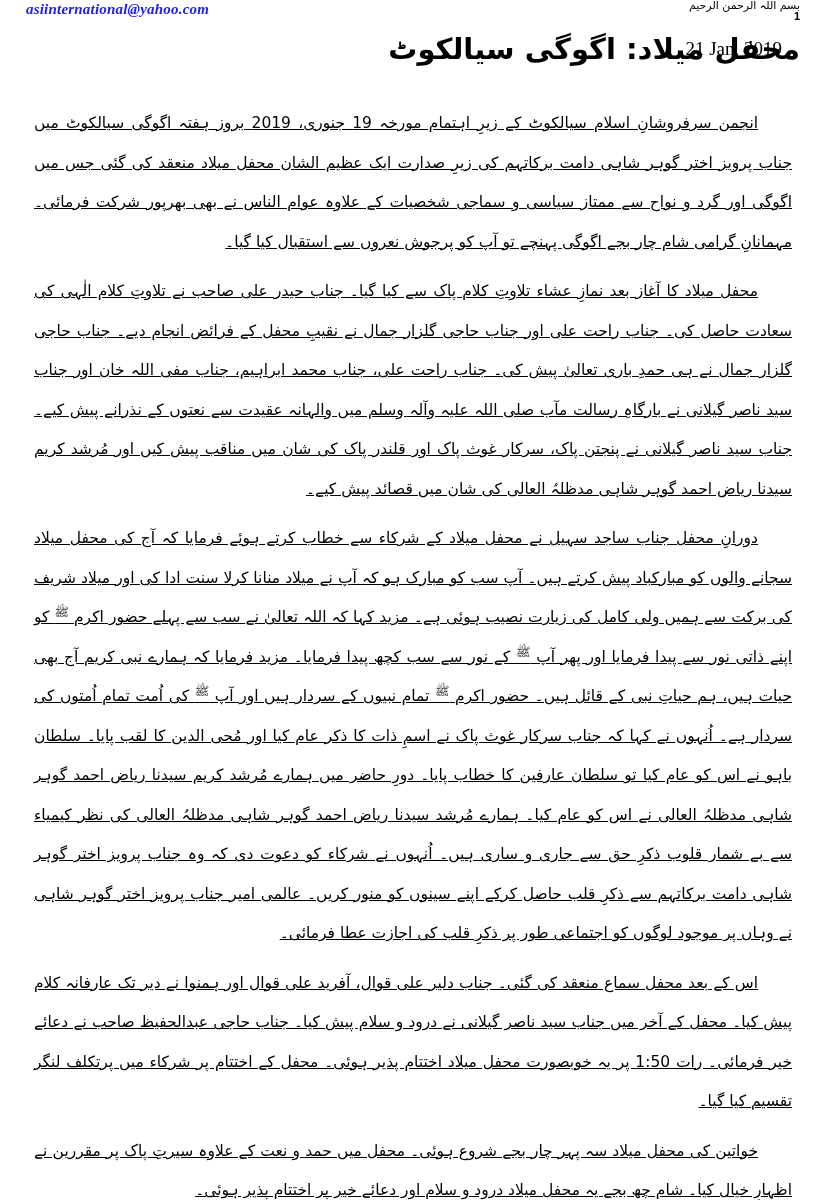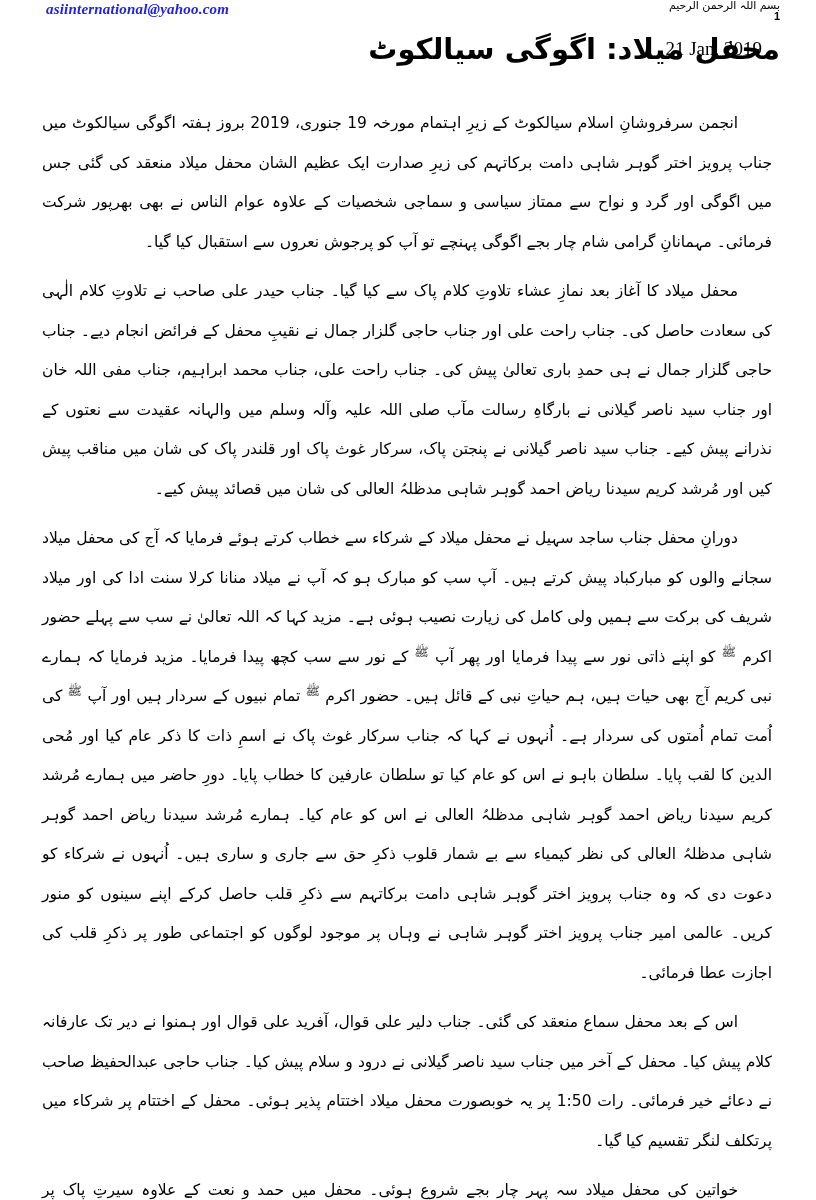--- a/index.html
+++ b/index.html
@@ -15,21 +15,21 @@
     overflow: hidden;
     font-family: "DejaVu Sans", sans-serif;
     color: #000000;
   }
 
   .page {
     position: relative;
     width: 816px;
     height: 1200px;
     box-sizing: border-box;
-    padding: 0 36px;
+    padding: 0 16px;
     background: #fff;
   }
 
   
   .header {
     position: relative;
     height: 104px;
   }
   .header-email {
     position: absolute;
@@ -97,24 +97,25 @@
   .body-text {
     direction: rtl;
     text-align: justify;
     font-family: "DejaVu Sans", sans-serif;
     font-size: 15.5px;
     line-height: 2.55;
     color: #000;
     padding: 0 8px 0 6px;
   }
   .body-text p {
-    margin: 0 0 10px 0;
+    margin: 0 0 10px 12px;
     text-indent: 34px;
     text-align: justify;
     text-align-last: right;
+    text-decoration: underline;
   }
   .body-text p:last-of-type {
     margin-bottom: 0;
   }
   .salawat {
     font-size: 12px;
     vertical-align: super;
     line-height: 0;
     letter-spacing: 0;
   }

